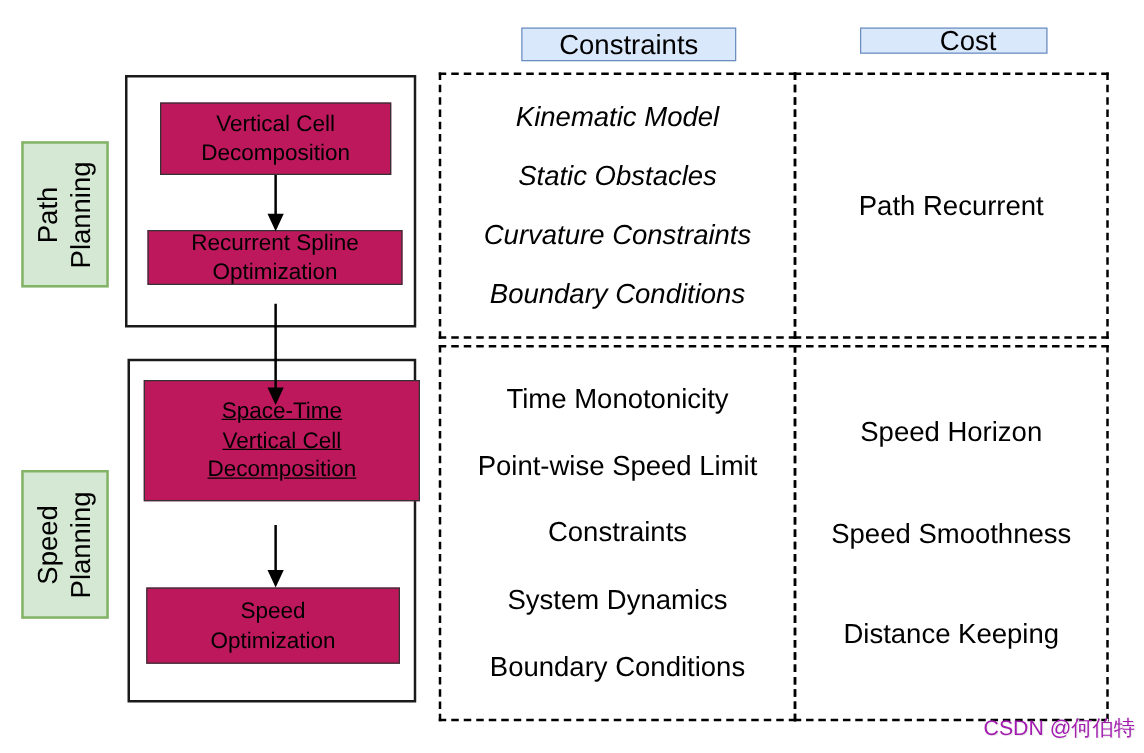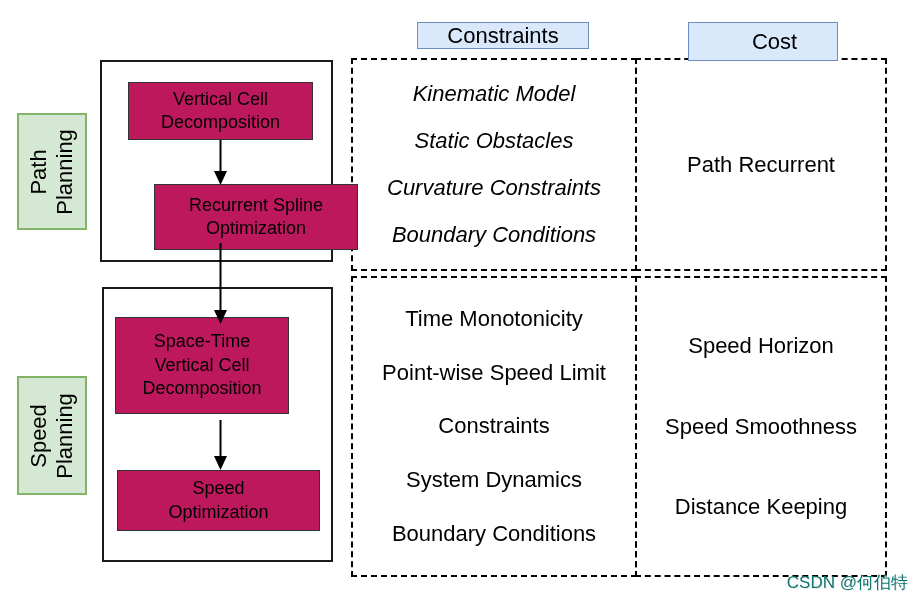--- a/index.html
+++ b/index.html
@@ -51,21 +51,21 @@
   .dashed-cell {
     position:absolute; box-sizing:border-box;
     border:2px dashed #000;
     display:flex; flex-direction:column; justify-content:space-evenly; align-items:center;
     font-size:22px; z-index:1; background:transparent;
   }
   .cell-item { text-align:center; white-space:nowrap; }
 
   .watermark {
     position:absolute; right:7px; bottom:8px;
-    font-size:17px; color:#0f766e;
+    font-size:17px; color:#a21caf;
     text-shadow:1px 1px 0 #ececec;
     z-index:6;
     text-align:right;
   }
 </style>
 </head>
 <body>
 
 <div class="canvas">
 
@@ -76,23 +76,23 @@
   <div class="stage-label" style="left:17px; top:376px; width:70px; height:119px;">
     <span class="rot">Speed
 Planning</span>
   </div>
 
   <div class="outer-box" style="left:100px; top:60px; width:233px; height:202px;"></div>
   <div class="outer-box" style="left:102px; top:287px; width:231px; height:275px;"></div>
 
   <div class="step-box" style="left:128px; top:82px; width:185px; height:58px;">Vertical Cell
 Decomposition</div>
-  <div class="step-box" style="left:118px; top:184px; width:204px; height:66px;margin-left:36px;">Recurrent Spline
+  <div class="step-box" style="left:118px; top:184px; width:204px; height:44px;">Recurrent Spline
 Optimization</div>
-  <div class="step-box" style="left:115px; top:317px; width:174px; height:97px;">Space-Time
+  <div class="step-box" style="left:115px; top:304px; width:221px; height:97px;text-decoration:underline;">Space-Time
 Vertical Cell
 Decomposition</div>
   <div class="step-box" style="left:117px; top:470px; width:203px; height:61px;">Speed
 Optimization</div>
 
   <svg class="arrow-layer">
     <g>
       <line x1="220.5" y1="140" x2="220.5" y2="172" stroke="#000" stroke-width="2"></line>
       <polygon points="220.5,185 214,171 227,171" fill="#000"></polygon>
     </g>
@@ -100,21 +100,21 @@
       <line x1="220.5" y1="243" x2="220.5" y2="311" stroke="#000" stroke-width="2"></line>
       <polygon points="220.5,324 214,310 227,310" fill="#000"></polygon>
     </g>
     <g>
       <line x1="220.5" y1="420" x2="220.5" y2="457" stroke="#000" stroke-width="2"></line>
       <polygon points="220.5,470 214,456 227,456" fill="#000"></polygon>
     </g>
   </svg>
 
   <div class="col-header" style="left:417px; top:22px; width:172px; height:27px;">Constraints</div>
-  <div class="col-header" style="left:688px; top:22px; width:150px; height:39px;padding-left:23px;">Cost</div>
+  <div class="col-header" style="left:688px; top:22px; width:150px; height:21px;padding-left:23px;">Cost</div>
 
   <div class="dashed-cell" style="left:351px; top:58px; width:286px; height:213px;font-style:italic;">
     <div class="cell-item">Kinematic Model</div>
     <div class="cell-item">Static Obstacles</div>
     <div class="cell-item">Curvature Constraints</div>
     <div class="cell-item">Boundary Conditions</div>
   </div>
   <div class="dashed-cell" style="left:635px; top:58px; width:252px; height:213px;">
     <div class="cell-item">Path Recurrent</div>
   </div>

